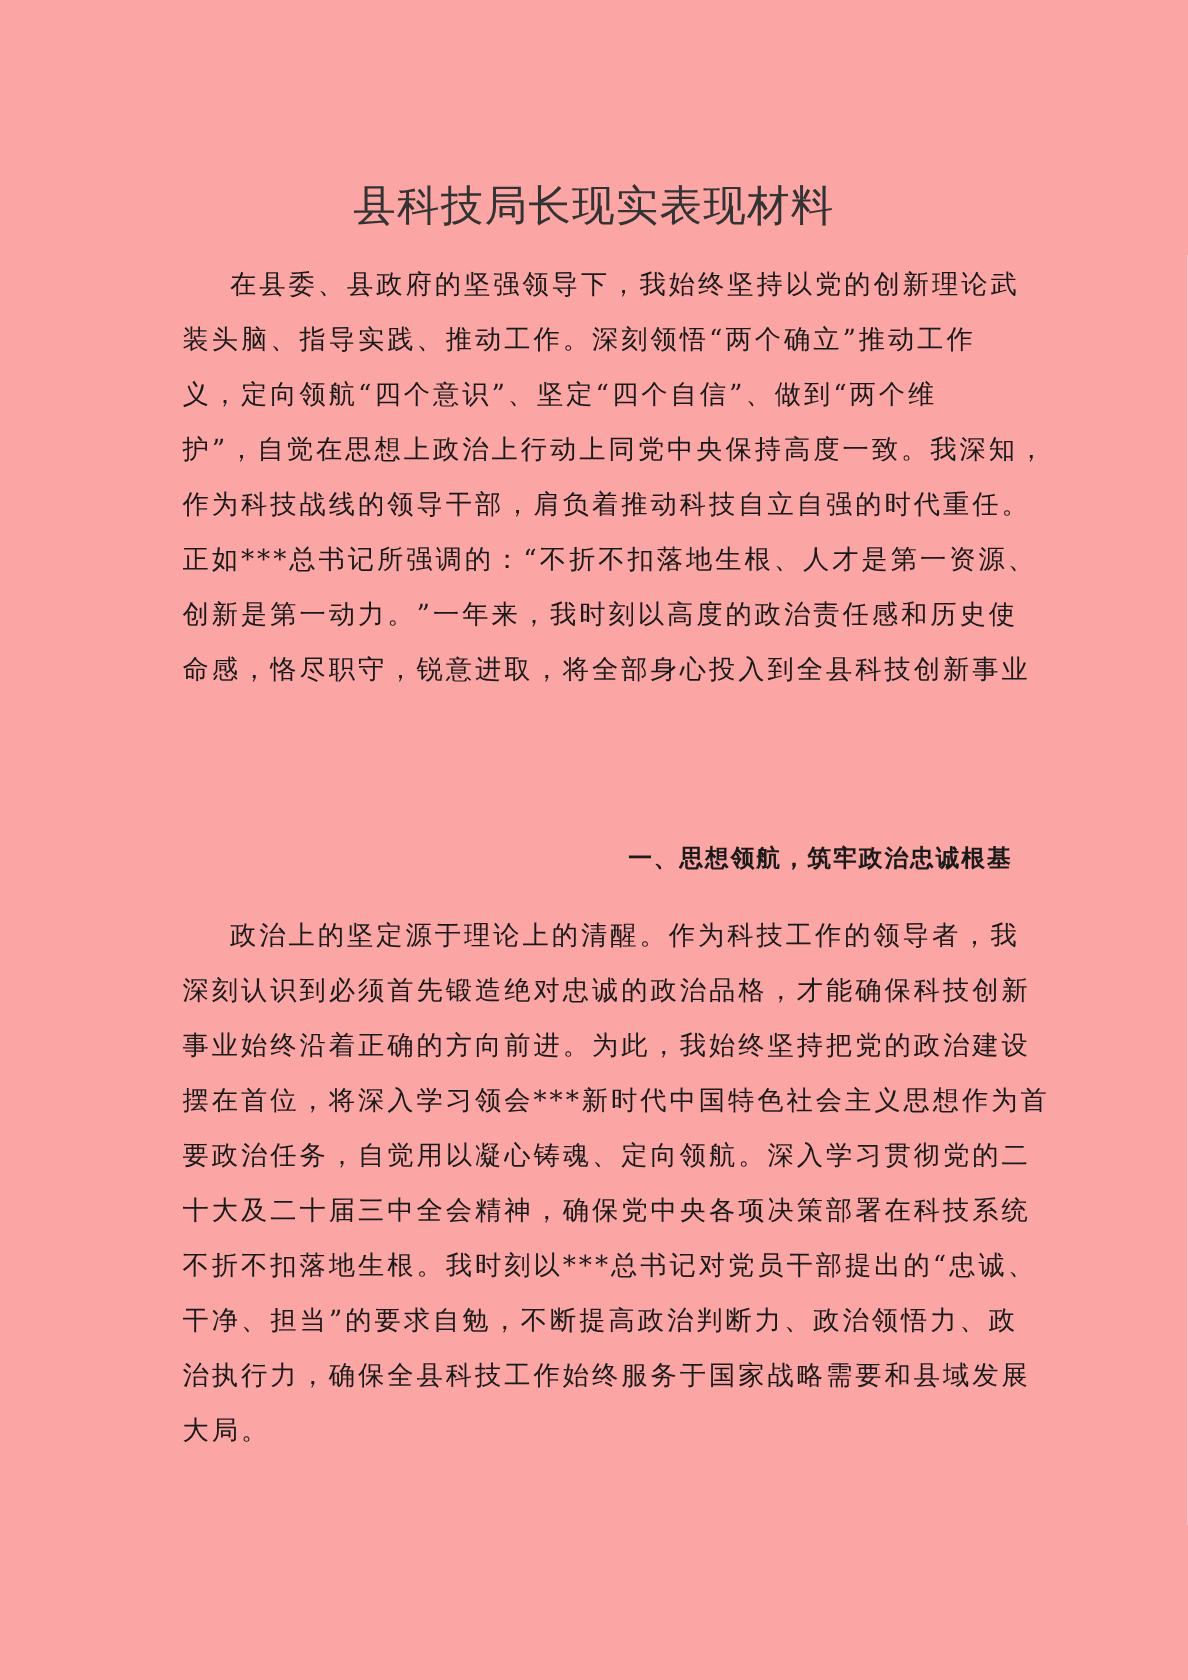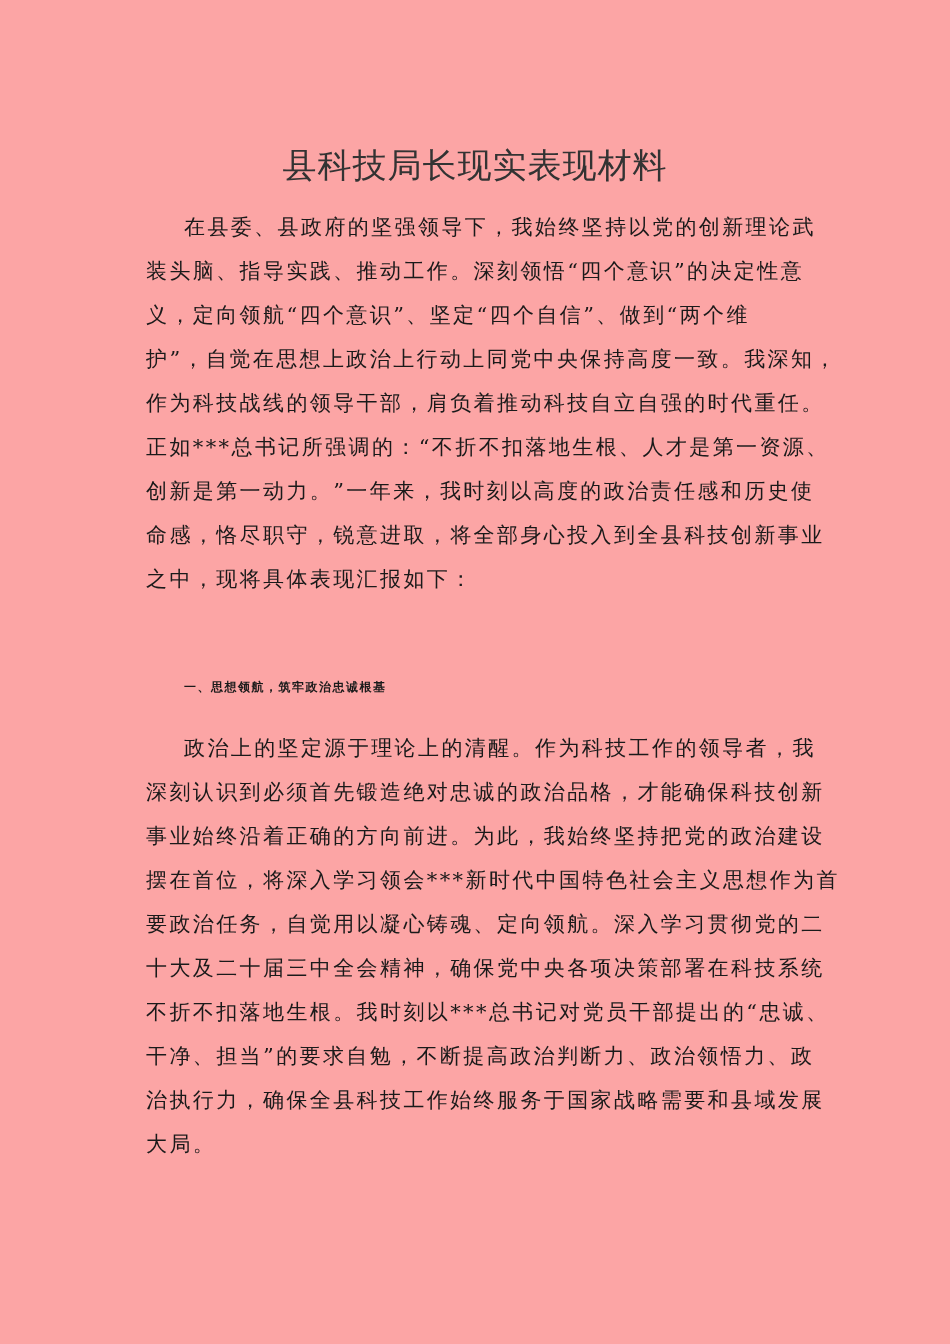--- a/index.html
+++ b/index.html
@@ -5,38 +5,37 @@
   html, body { margin: 0; padding: 0; background: #ffffff; }
   body { width: 950px; height: 1344px; position: relative; overflow: hidden;
          font-family: "DejaVu Serif", "Liberation Serif", serif; color: #1a1a1a; }
   .page { position: absolute; left: 0; top: 0; width: 950px; height: 1344px; background: #fca5a5; }
   .title { position: absolute; left: 0; width: 950px; top: 140px; text-align: center;
            font-size: 34px; letter-spacing: 1px; color: #333; font-weight: normal; line-height: 50px; }
   .body-block { position: absolute; left: 146px; width: 664px; }
   .line { display: block; height: 44px; line-height: 44px; font-size: 21px; white-space: nowrap;
           letter-spacing: 2.4px; }
   .indent { padding-left: 38px; }
-  .heading { font-weight: bold; font-family: "DejaVu Sans", "Liberation Sans", sans-serif; font-size: 12px; letter-spacing: 1.5px; }
+  .heading { font-weight: bold; font-family: "DejaVu Sans", "Liberation Sans", sans-serif; font-size: 19px; letter-spacing: 1.5px; text-align: right; }
 </style>
 </head>
 <body>
 
 <div class="page">
   <div class="title">县科技局长现实表现材料</div>
 
   <div class="body-block" style="top:205px;">
     <span class="line indent">在县委、县政府的坚强领导下，我始终坚持以党的创新理论武</span>
-    <span class="line">装头脑、指导实践、推动工作。深刻领悟“四个意识”的决定性意</span>
+    <span class="line">装头脑、指导实践、推动工作。深刻领悟“两个确立”推动工作</span>
     <span class="line">义，定向领航“四个意识”、坚定“四个自信”、做到“两个维</span>
     <span class="line">护”，自觉在思想上政治上行动上同党中央保持高度一致。我深知，</span>
     <span class="line">作为科技战线的领导干部，肩负着推动科技自立自强的时代重任。</span>
     <span class="line">正如***总书记所强调的：“不折不扣落地生根、人才是第一资源、</span>
     <span class="line">创新是第一动力。”一年来，我时刻以高度的政治责任感和历史使</span>
     <span class="line">命感，恪尽职守，锐意进取，将全部身心投入到全县科技创新事业</span>
-    <span class="line">之中，现将具体表现汇报如下：</span>
   </div>
 
   <div class="body-block" style="top:665px;">
     <span class="line indent heading">一、思想领航，筑牢政治忠诚根基</span>
   </div>
 
   <div class="body-block" style="top:726px;">
     <span class="line indent">政治上的坚定源于理论上的清醒。作为科技工作的领导者，我</span>
     <span class="line">深刻认识到必须首先锻造绝对忠诚的政治品格，才能确保科技创新</span>
     <span class="line">事业始终沿着正确的方向前进。为此，我始终坚持把党的政治建设</span>

